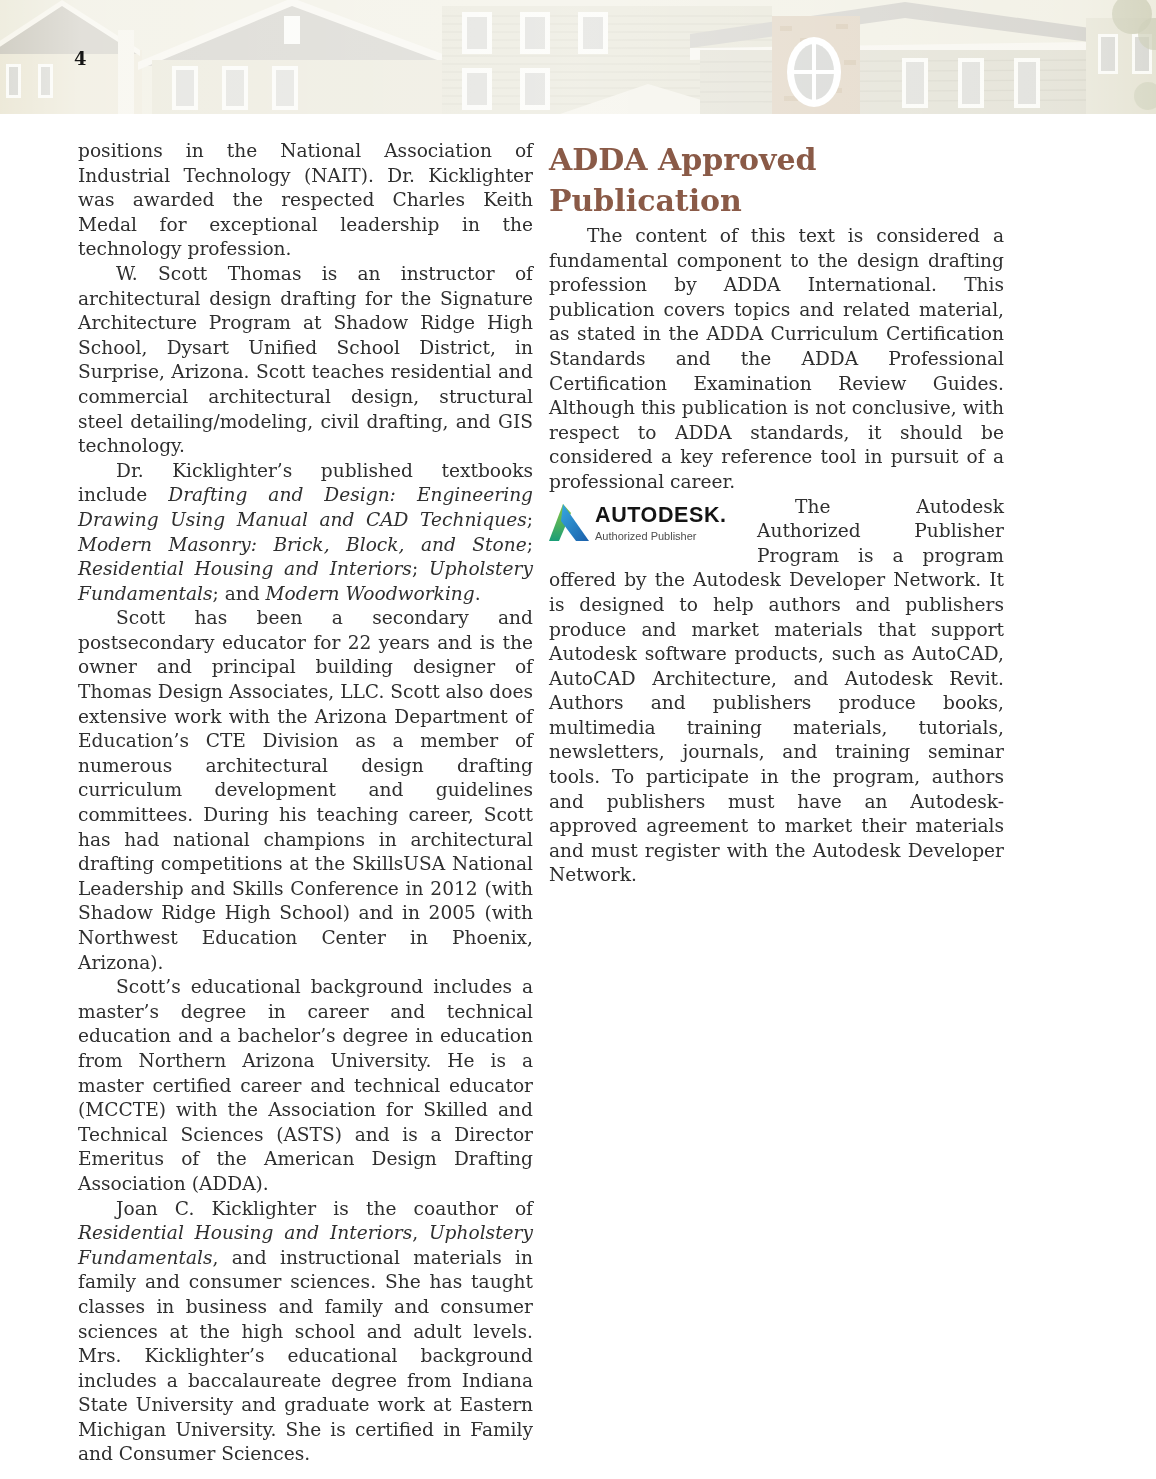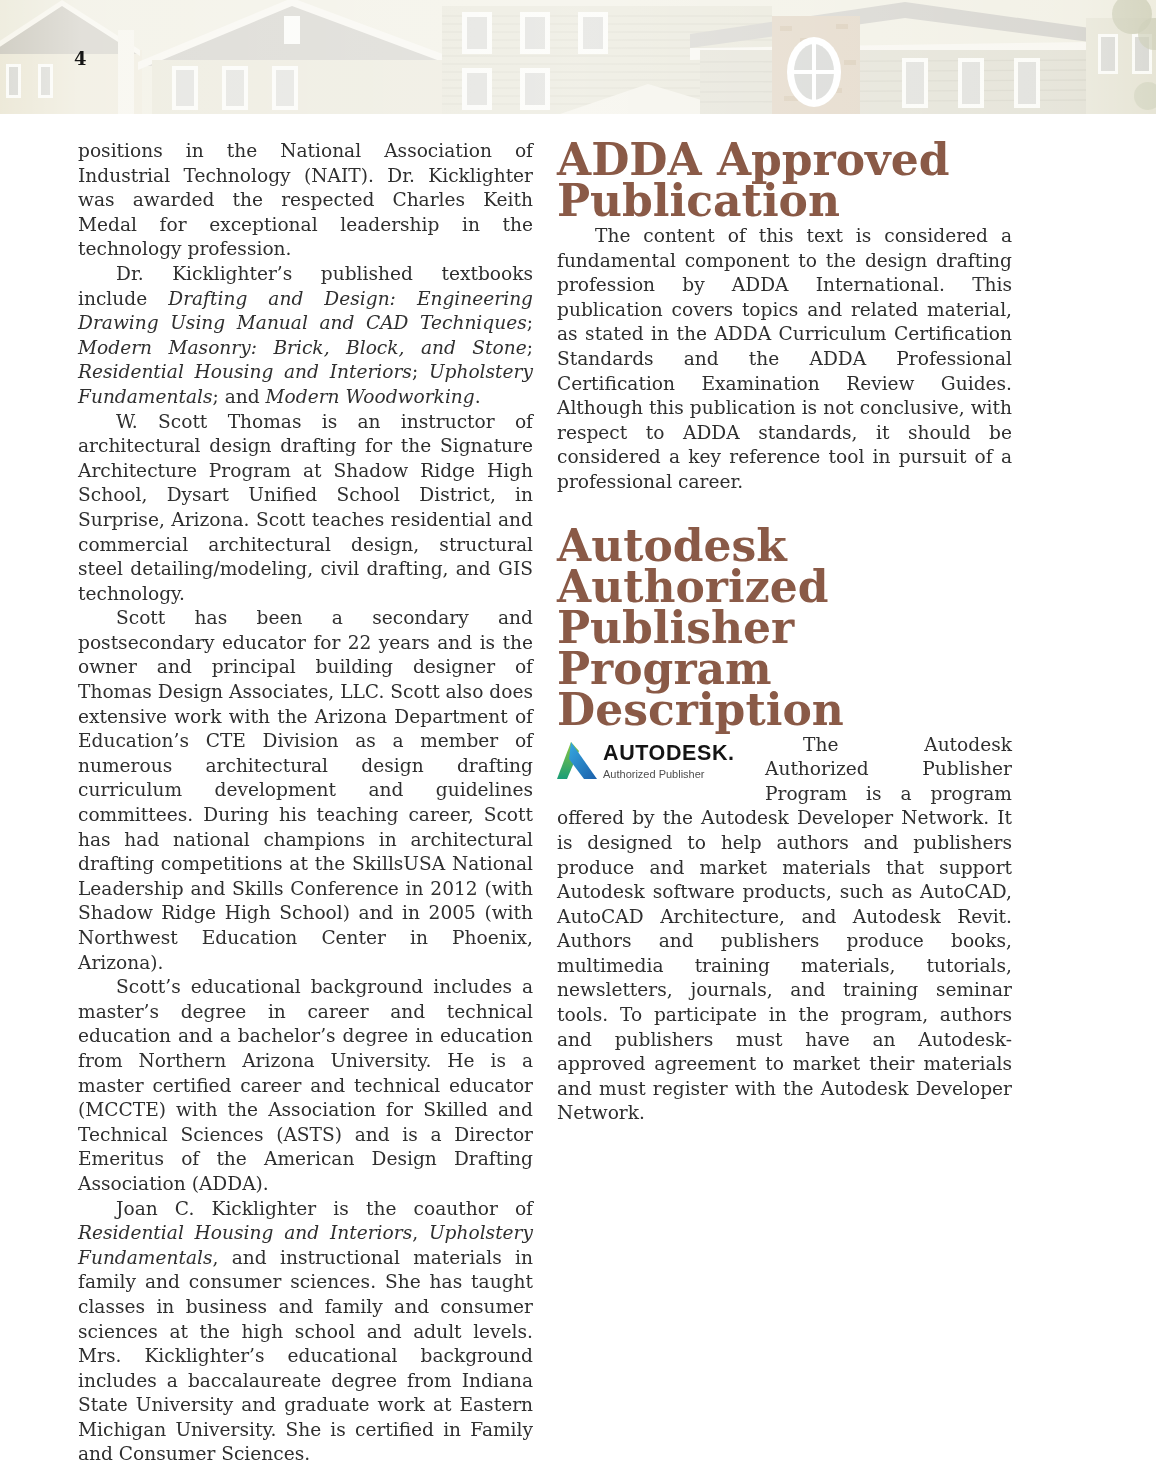--- a/index.html
+++ b/index.html
@@ -12,32 +12,32 @@
   .header-photo {
     position:absolute; top:0; left:0; width:1156px; height:114px; overflow:hidden;
   }
   .header-photo svg { display:block; width:1156px; height:114px; }
   .page-number {
     position:absolute; top:48px; left:74px; z-index:3;
     font-size:18px; font-weight:bold; color:#161616;
   }
   .columns {
     position:absolute; top:139px; left:78px; width:946px;
-    display:flex; gap:24px;
+    display:flex; gap:16px;
   }
   .col { width:455px; }
   .para {
     margin:0; text-align:justify; font-size:18.6px; line-height:24.6px;
     color:#2f2f2f;
   }
   .para.indent { text-indent:38px; }
   .para em { font-style:italic; }
   .section-heading {
     clear:both; margin:0 0 3px 0; color:#8a5a47; font-weight:bold;
-    font-size:44px; line-height:41px; letter-spacing:0;
+    font-size:30px; line-height:41px; letter-spacing:0;
     font-family:"DejaVu Serif","Liberation Serif",serif;
   }
   .section-heading.second { margin-top:30px; }
   .section-body { position:relative; }
   .logo-float { float:left; }
   .logo-float.adda { width:162px; height:64px; margin:5px 12px 4px 0; }
   .logo-float.autodesk {
     width:198px; margin:5px 10px 16px 0;
     display:flex; align-items:flex-start; gap:6px;
   }
@@ -158,38 +158,37 @@
     <rect width="1156" height="114" fill="url(#fadeH)"></rect>
   </svg>
 </div>
 
 <div class="page-number">4</div>
 
 <div class="columns">
 
   <div class="col">
       <p class="para"><span>positions in the National Association of Industrial Technology (NAIT). Dr. Kicklighter was awarded the respected Charles Keith Medal for exceptional leadership in the technology profession.</span></p>
+      <p class="para indent"><span>W. Scott Thomas is an instructor of architectural design drafting for the Signature Architecture Program at Shadow Ridge High School, Dysart Unified School District, in Surprise, Arizona. Scott teaches residential and commercial architectural design, structural steel detailing/modeling, civil drafting, and GIS technology.</span></p>
       <p class="para indent"><span>Dr. Kicklighter’s published textbooks include </span><em>Drafting and Design: Engineering Drawing Using Manual and CAD Techniques</em><span>; </span><em>Modern Masonry: Brick, Block, and Stone</em><span>; </span><em>Residential Housing and Interiors</em><span>; </span><em>Upholstery Fundamentals</em><span>; and </span><em>Modern Woodworking</em><span>.</span></p>
-      <p class="para indent"><span>W. Scott Thomas is an instructor of architectural design drafting for the Signature Architecture Program at Shadow Ridge High School, Dysart Unified School District, in Surprise, Arizona. Scott teaches residential and commercial architectural design, structural steel detailing/modeling, civil drafting, and GIS technology.</span></p>
       <p class="para indent"><span>Scott has been a secondary and postsecondary educator for 22 years and is the owner and principal building designer of Thomas Design Associates, LLC. Scott also does extensive work with the Arizona Department of Education’s CTE Division as a member of numerous architectural design drafting curriculum development and guidelines committees. During his teaching career, Scott has had national champions in architectural drafting competitions at the SkillsUSA National Leadership and Skills Conference in 2012 (with Shadow Ridge High School) and in 2005 (with Northwest Education Center in Phoenix, Arizona).</span></p>
       <p class="para indent"><span>Scott’s educational background includes a master’s degree in career and technical education and a bachelor’s degree in education from Northern Arizona University. He is a master certified career and technical educator (MCCTE) with the Association for Skilled and Technical Sciences (ASTS) and is a Director Emeritus of the American Design Drafting Association (ADDA).</span></p>
       <p class="para indent"><span>Joan C. Kicklighter is the coauthor of </span><em>Residential Housing and Interiors</em><span>, </span><em>Upholstery Fundamentals</em><span>, and instructional materials in family and consumer sciences. She has taught classes in business and family and consumer sciences at the high school and adult levels. Mrs. Kicklighter’s educational background includes a baccalaureate degree from Indiana State University and graduate work at Eastern Michigan University. She is certified in Family and Consumer Sciences.</span></p>
     </div>
 
   <div class="col">
 
     <h1 class="section-heading">ADDA Approved Publication</h1>
 
     <div class="section-body">
       <div>
           <p class="para indent"><span>The content of this text is considered a fundamental component to the design drafting profession by ADDA International. This publication covers topics and related material, as stated in the ADDA Curriculum Certification Standards and the ADDA Professional Certification Examination Review Guides. Although this publication is not conclusive, with respect to ADDA standards, it should be considered a key reference tool in pursuit of a professional career.</span></p>
         </div>
     </div>
 
-    <h1 class="section-heading second">Autodesk Authorized Publisher Program Description</h1>
 
     <div class="section-body">
       <span class="logo-float autodesk">
         <svg width="40" height="44" viewBox="0 0 40 44">
           <defs>
             <linearGradient id="adkGreen" x1="0" y1="0" x2="0" y2="1">
               <stop offset="0" stop-color="#8cc63f"></stop>
                 <stop offset="1" stop-color="#1a9e77"></stop>
             </linearGradient>
             <linearGradient id="adkBlue" x1="0" y1="0" x2="1" y2="1">

